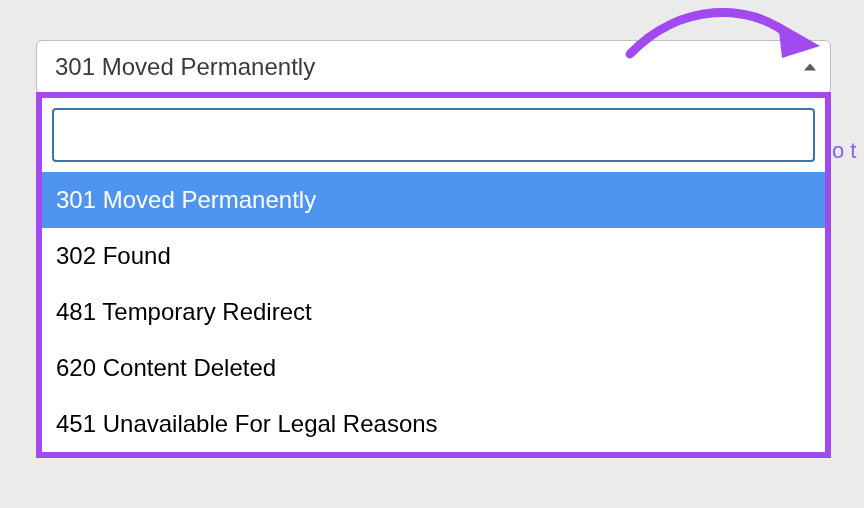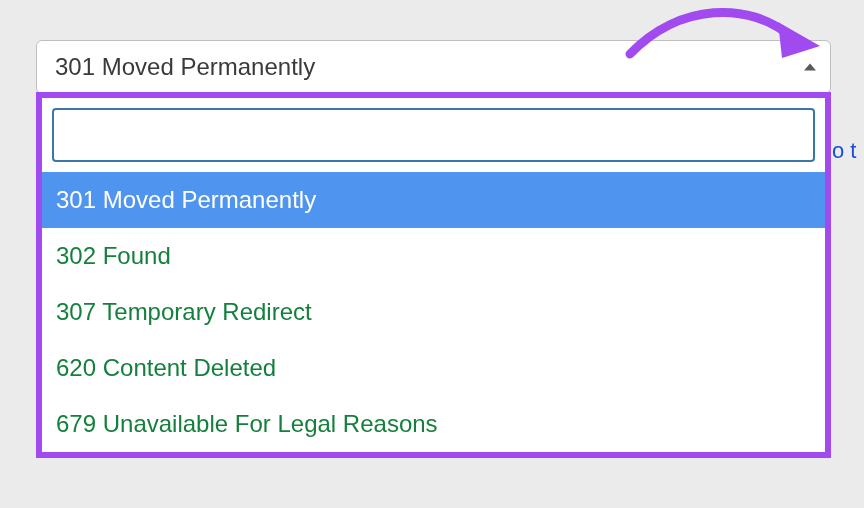--- a/index.html
+++ b/index.html
@@ -66,41 +66,41 @@
   }
   .option-list {
     list-style: none;
   }
   .option {
     height: 56px;
     display: flex;
     align-items: center;
     padding: 0 14px;
     font-size: 24px;
-    color: #15803d;
+    color: #000000;
     cursor: pointer;
   }
   .option.selected {
     background: #4f94ef;
     color: #fff;
   }
   .arrow-annot {
     position: absolute;
     left: 620px;
     top: 6px;
     width: 200px;
     height: 58px;
     pointer-events: none;
   }
   .behind-text {
     position: absolute;
     left: 832px;
     top: 138px;
     font-size: 22px;
-    color: #1d4ed8;
+    color: #8b5cf6;
     white-space: nowrap;
   }
 </style>
 </head>
 <body>
 
 <span class="behind-text">o t</span>
 
 <div class="select-wrap">
   <div class="select-trigger">
@@ -117,22 +117,22 @@
 <div class="dropdown-frame">
   <input class="search-box" type="text" placeholder="" style="">
   <ul class="option-list">
     <li class="option selected">
       <span>301 Moved Permanently</span>
     </li>
     <li class="option">
       <span>302 Found</span>
     </li>
     <li class="option">
-      <span>307 Temporary Redirect</span>
+      <span>481 Temporary Redirect</span>
     </li>
     <li class="option">
       <span>620 Content Deleted</span>
     </li>
     <li class="option">
-      <span>679 Unavailable For Legal Reasons</span>
+      <span>451 Unavailable For Legal Reasons</span>
     </li>
   </ul>
 </div>
 
 </body></html>

